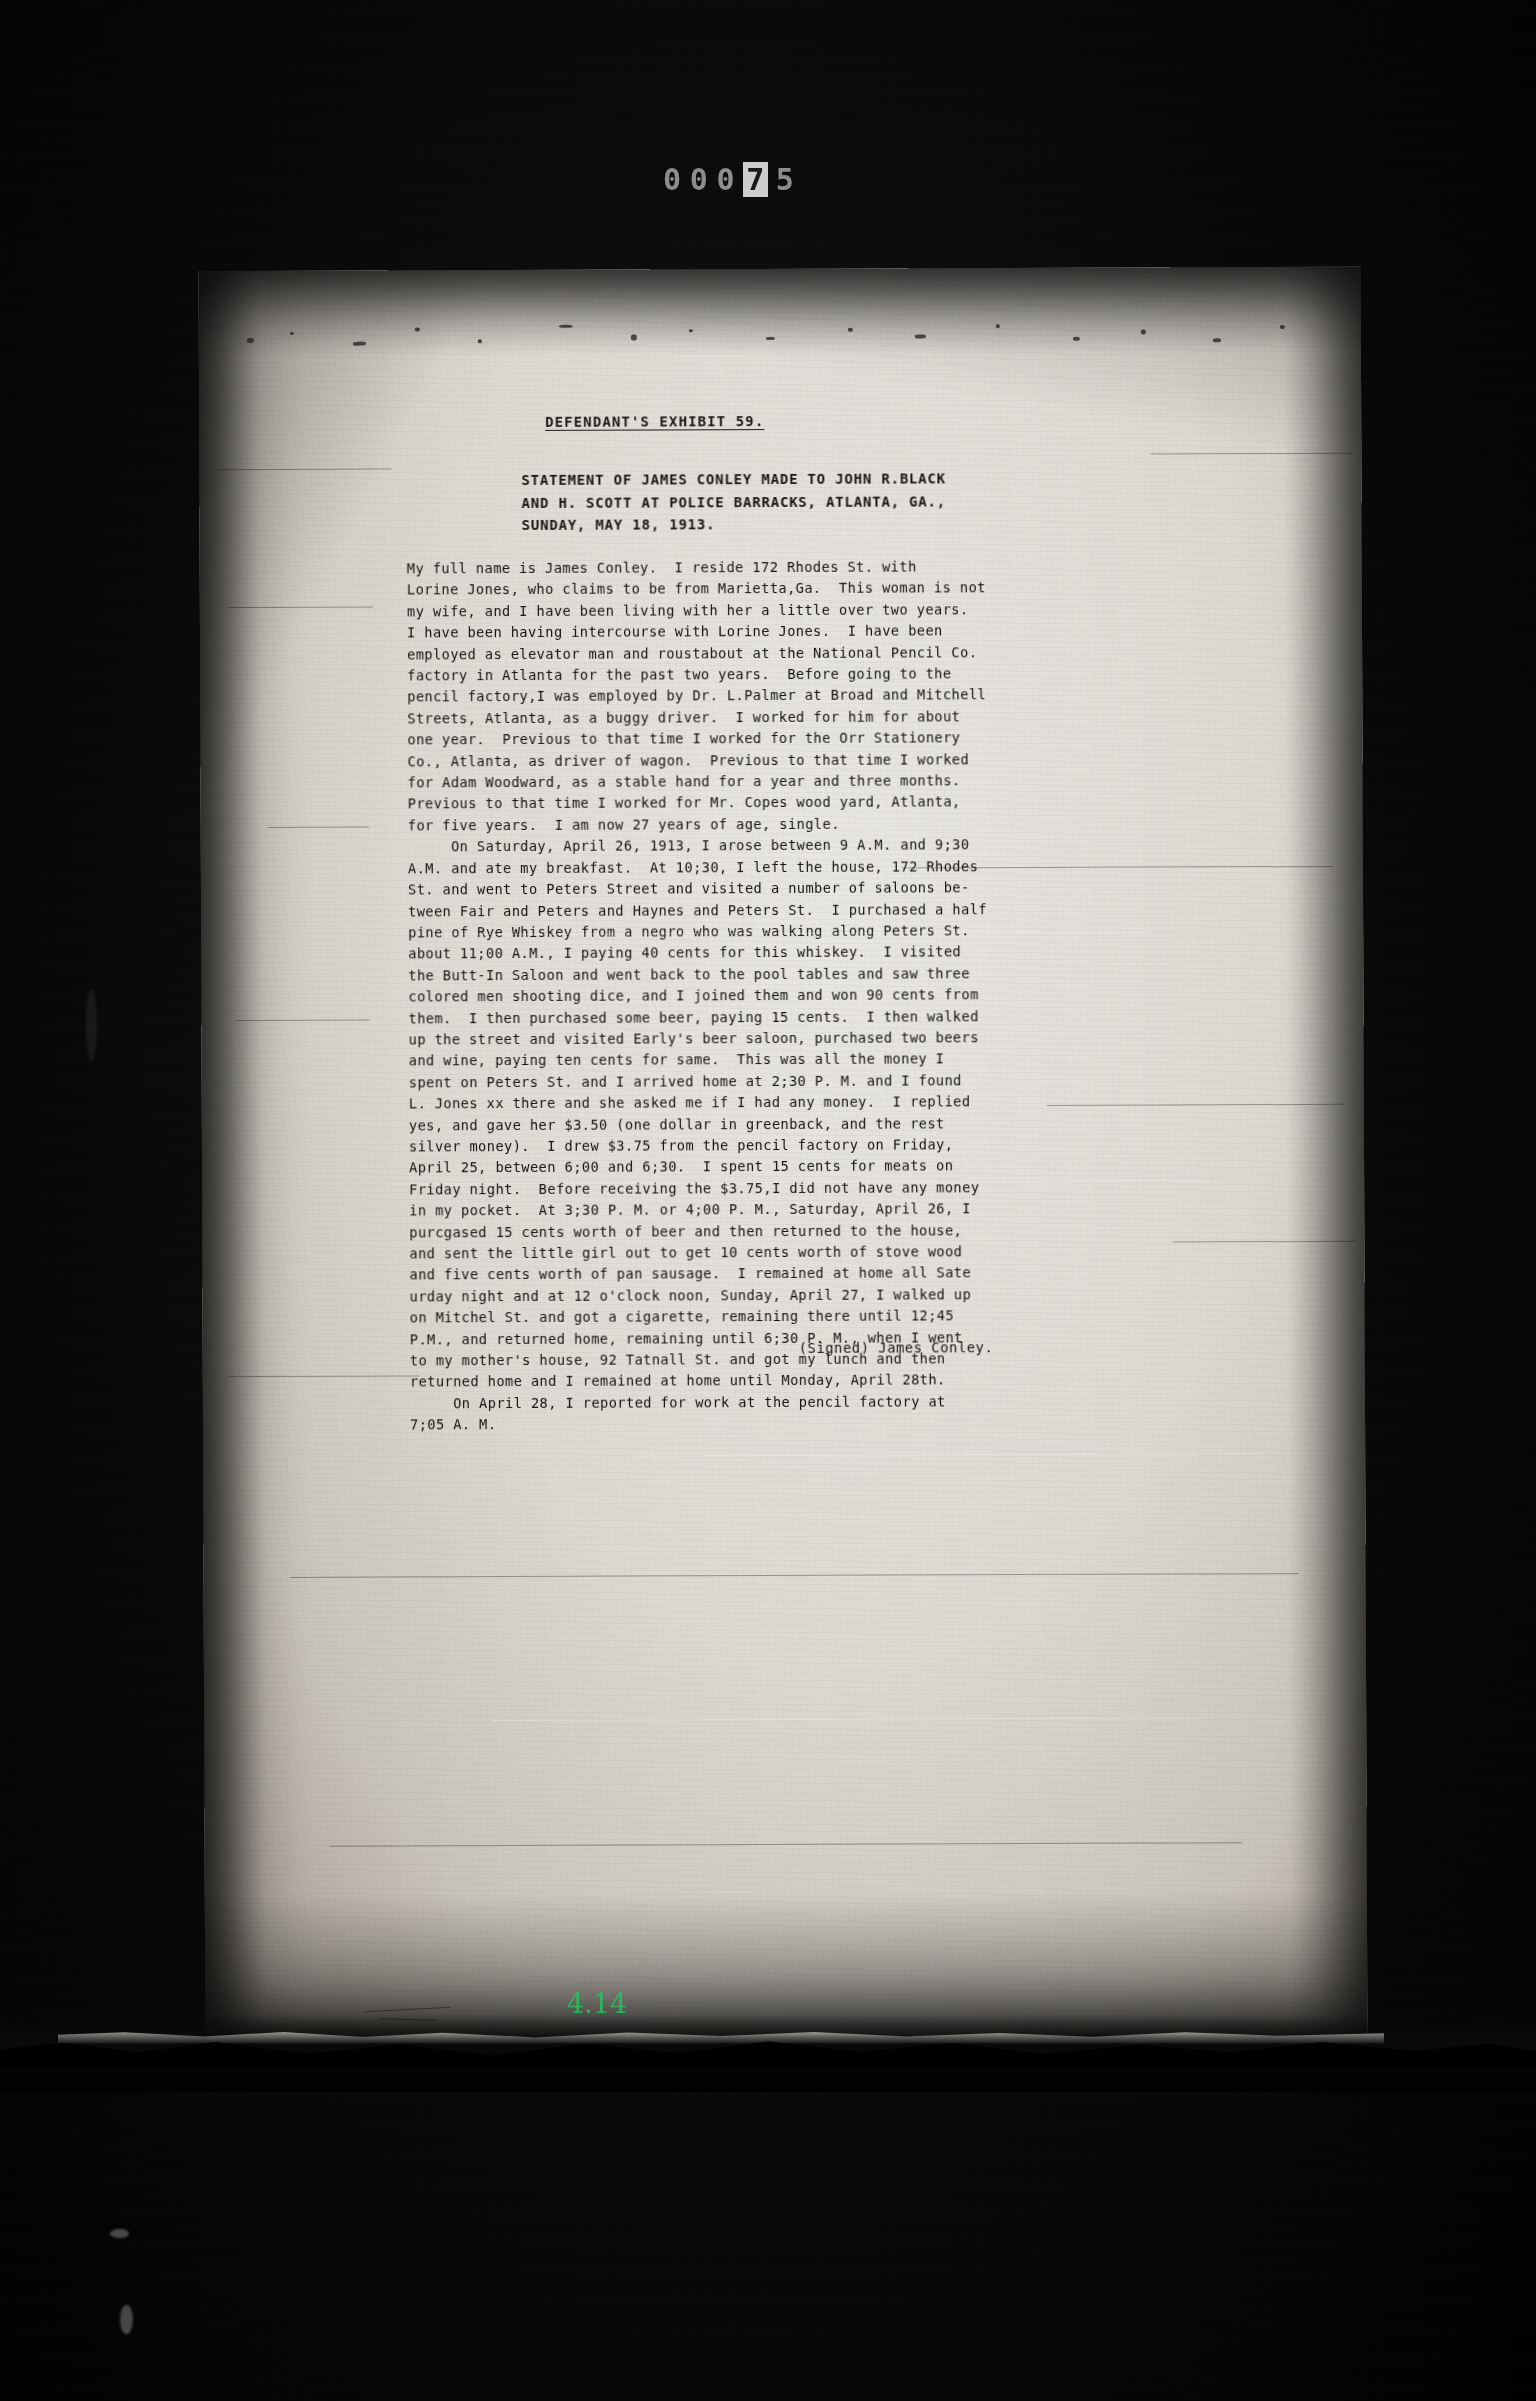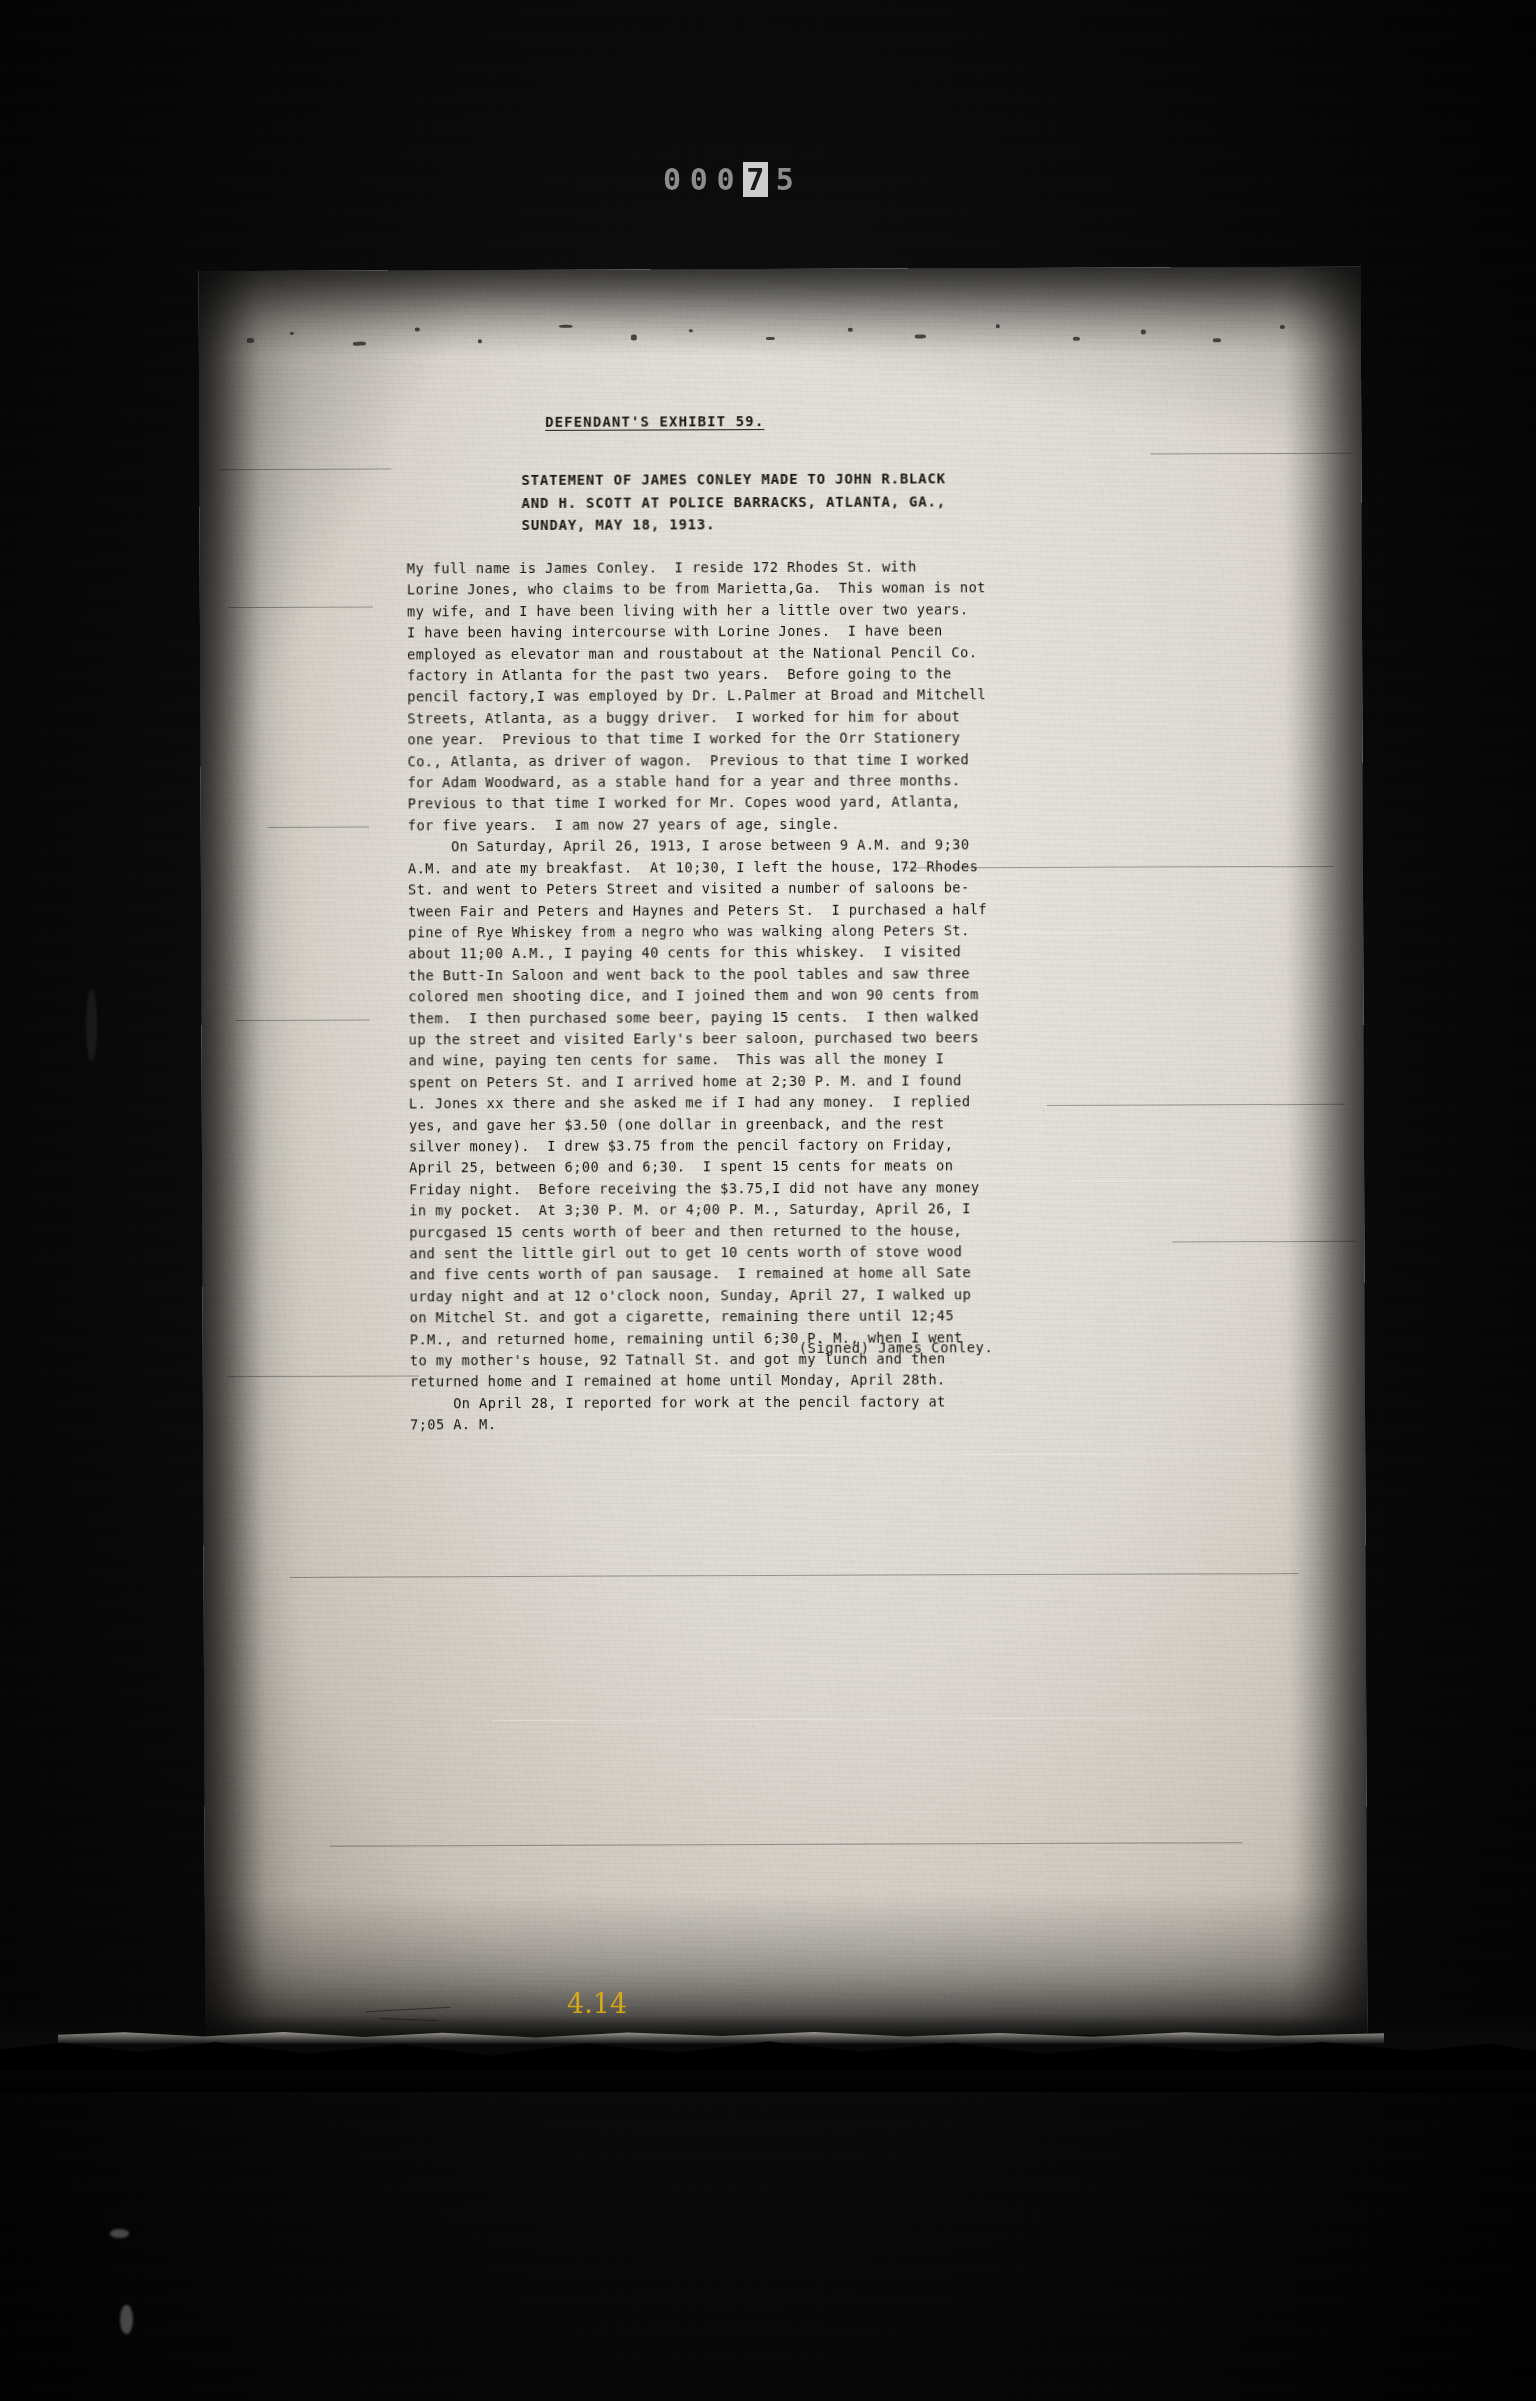--- a/index.html
+++ b/index.html
@@ -214,21 +214,21 @@
     width: 1326px;
     height: 12.5px;
     background: linear-gradient(180deg, rgba(225,222,214,.85), rgba(120,116,108,.1));
     clip-path: polygon(0% 30%, 5% 10%, 11% 44%, 17% 8%, 23% 48%, 29% 14%, 36% 52%, 43% 12%, 50% 40%, 57% 8%, 64% 44%, 71% 16%, 78% 46%, 85% 10%, 92% 38%, 100% 18%, 100% 100%, 0% 100%);
     opacity: .8;
   }
 
   
   .hand-mark {
     position: absolute;
-    color: #eab308;
+    color: #22c55e;
     font-family: "DejaVu Serif", serif;
     font-size: 27px;
     opacity: .85;
     filter: blur(0.3px);
   }
   .pencil-line {
     position: absolute;
     background: rgba(20,18,15,.55);
     height: 1.4px;
     border-radius: 1px;

